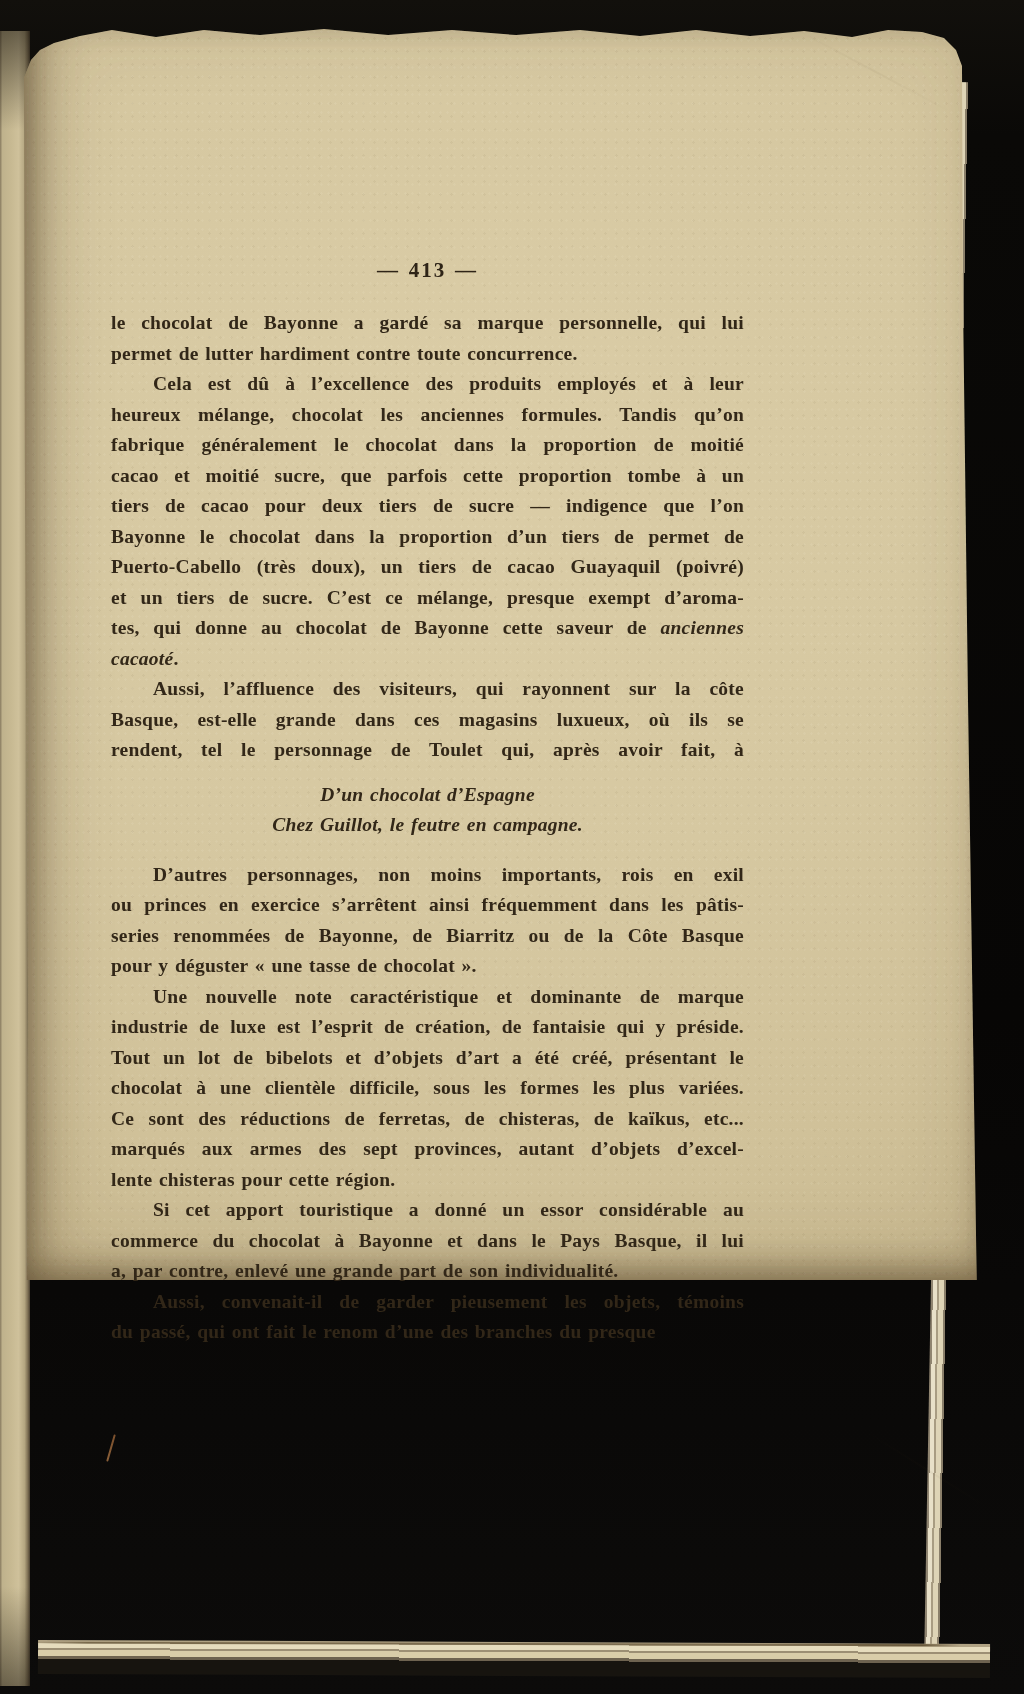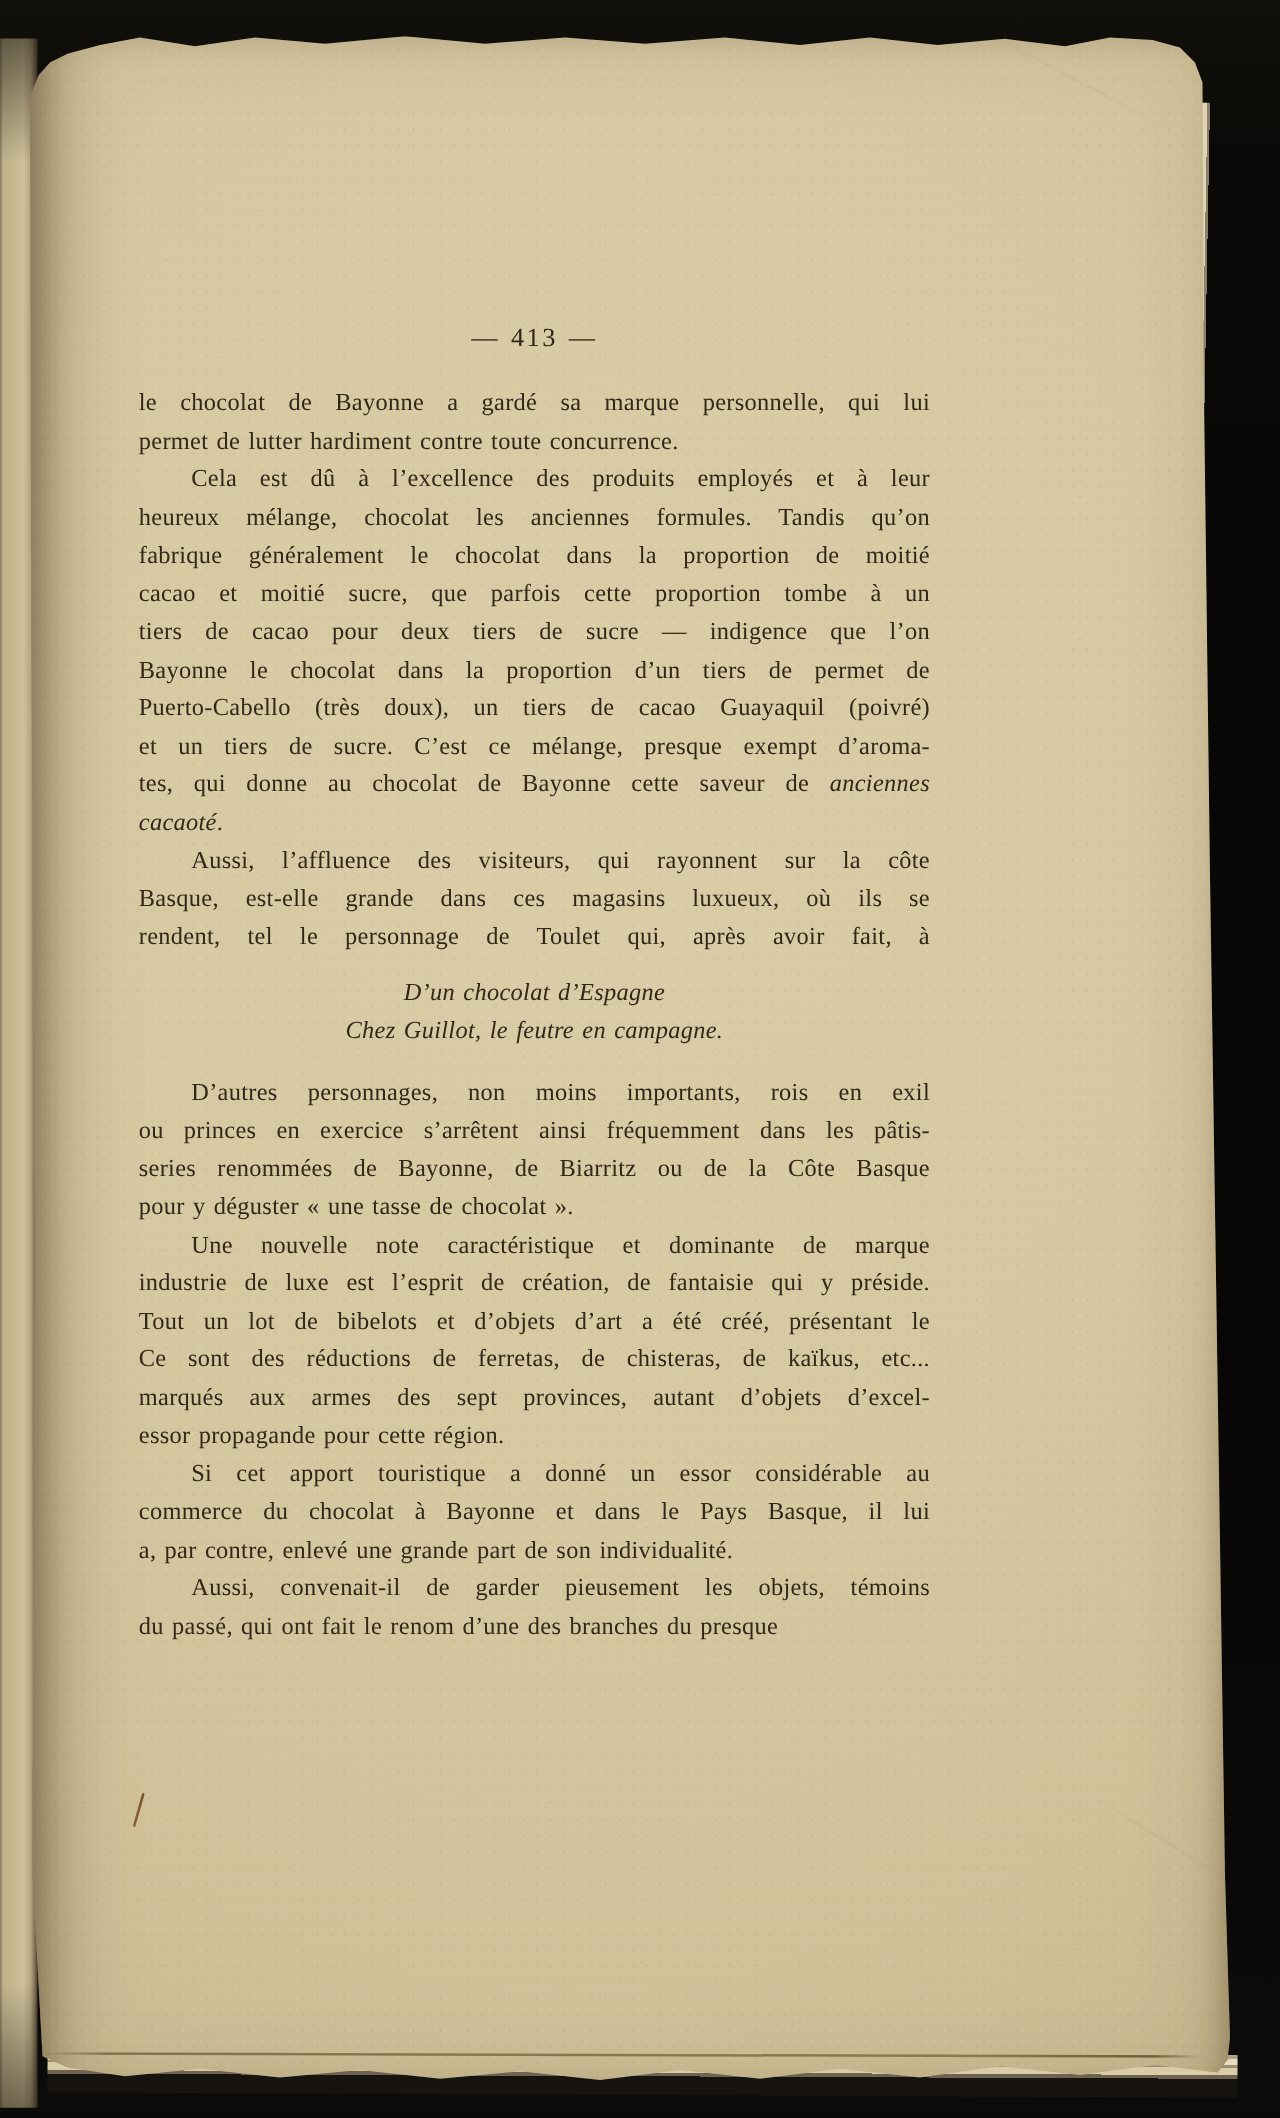--- a/index.html
+++ b/index.html
@@ -69,38 +69,39 @@
       #b0a283 0 3px, #e6dcbd 3px 8px, #9c8f74 8px 10px,
       #d9cda9 10px 16px, #6e6350 16px 19px, #17140f 19px 100%);
   }
 
   
   .page {
     position: absolute;
     left: 24px;
     top: 0;
     width: 972px;
-    height: 1694px;
+    height: 1280px;
     background:
       radial-gradient(120% 85% at 46% 36%,
         #dbcda7 0%, #d6c8a1 40%, #d0c199 68%, #c5b58c 92%, #baa981 100%);
     clip-path: polygon(
       0px 78px, 7px 60px, 16px 50px, 30px 43px, 56px 36px, 88px 30px,
       132px 37px, 180px 30px, 236px 35px, 300px 29px, 364px 35px,
       428px 30px, 492px 35px, 556px 30px, 616px 36px, 672px 30px,
       726px 36px, 780px 31px, 828px 37px, 864px 30px, 898px 32px,
       920px 38px, 932px 50px, 938px 66px,
       939px 300px, 944px 700px, 950px 1100px, 956px 1500px, 960px 1630px,
       958px 1648px, 950px 1658px,
       900px 1652px, 840px 1660px, 776px 1653px, 712px 1662px, 648px 1655px,
       584px 1663px, 520px 1656px, 456px 1664px, 392px 1657px, 328px 1663px,
       264px 1656px, 200px 1662px, 136px 1655px, 76px 1661px, 30px 1654px,
       10px 1645px,
       2px 1500px, 4px 1000px, 1px 500px
     );
+    font-weight: bold;
   }
   
   .page::before {
     content: "";
     position: absolute;
     inset: 0;
     background-image:
       radial-gradient(rgba(255,252,240,.07) 1px, transparent 1.2px),
       radial-gradient(rgba(96,74,40,.06) 1px, transparent 1.2px);
     background-size: 7px 9px, 11px 13px;
@@ -240,23 +241,24 @@
           <div class="para body">
             <div class="line line-first">D’autres personnages, non moins importants, rois en exil</div>
             <div class="line">ou princes en exercice s’arrêtent ainsi fréquemment dans les pâtis-</div>
             <div class="line">series renommées de Bayonne, de Biarritz ou de la Côte Basque</div>
             <div class="line line-end">pour y déguster « une tasse de chocolat ».</div>
           </div>
           <div class="para body">
             <div class="line line-first">Une nouvelle note caractéristique et dominante de marque</div>
             <div class="line">industrie de luxe est l’esprit de création, de fantaisie qui y préside.</div>
             <div class="line">Tout un lot de bibelots et d’objets d’art a été créé, présentant le</div>
+            <div class="line">chocolat à une clientèle difficile, sous les formes les plus variées.</div>
             <div class="line">Ce sont des réductions de ferretas, de chisteras, de kaïkus, etc...</div>
             <div class="line">marqués aux armes des sept provinces, autant d’objets d’excel-</div>
-            <div class="line line-end">essor propagande pour cette région.</div>
+            <div class="line line-end">lente chisteras pour cette région.</div>
           </div>
           <div class="para body">
             <div class="line line-first">Si cet apport touristique a donné un essor considérable au</div>
             <div class="line">commerce du chocolat à Bayonne et dans le Pays Basque, il lui</div>
             <div class="line line-end">a, par contre, enlevé une grande part de son individualité.</div>
           </div>
           <div class="para body">
             <div class="line line-first">Aussi, convenait-il de garder pieusement les objets, témoins</div>
             <div class="line line-end">du passé, qui ont fait le renom d’une des branches du presque</div>
           </div>

